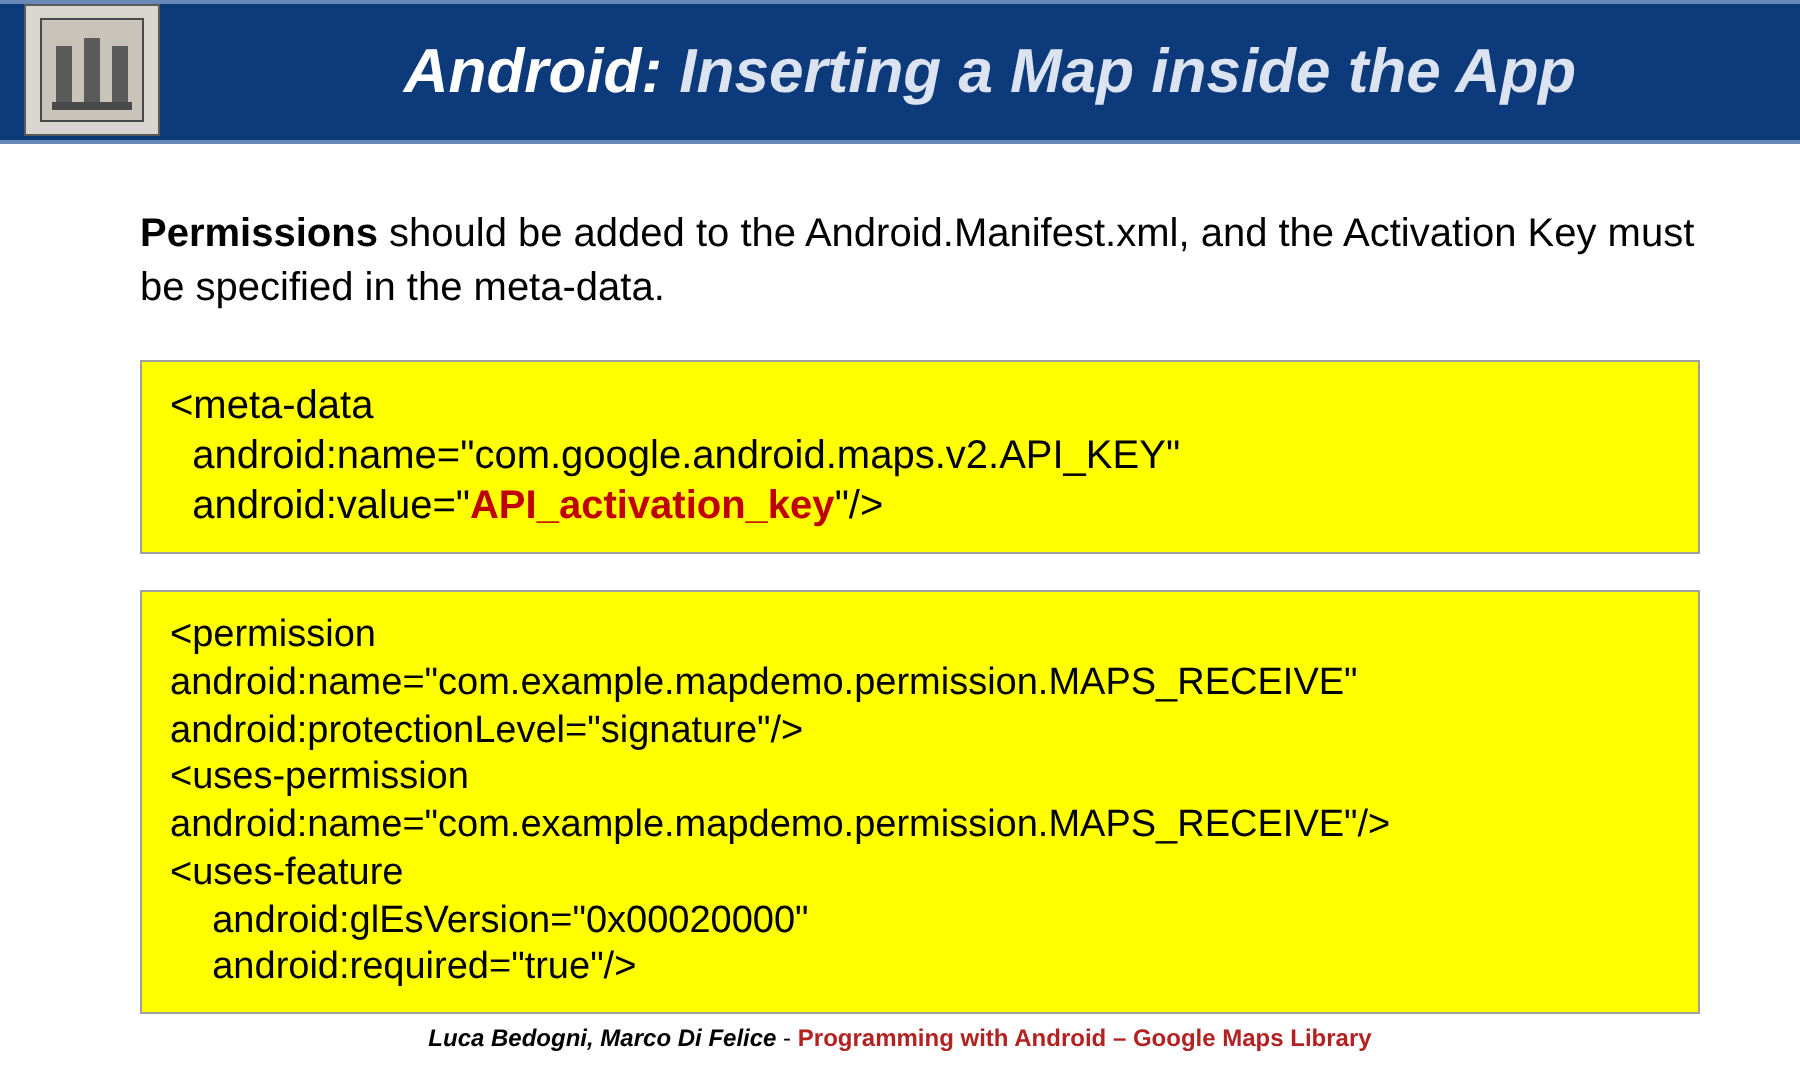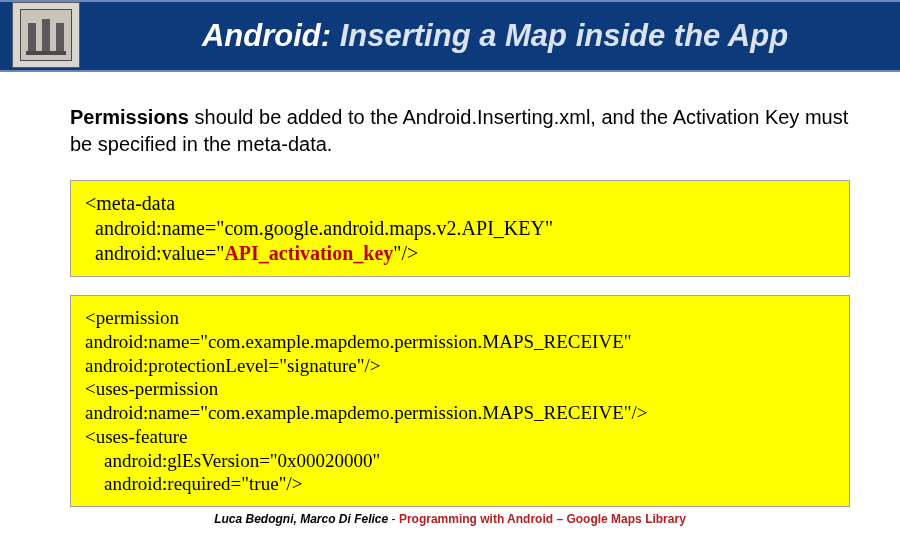--- a/index.html
+++ b/index.html
@@ -64,21 +64,21 @@
     font-size: 20px;
     color: #000;
     line-height: 1.35;
     margin-bottom: 22px;
   }
   .intro .perm { font-weight: bold; }
   .codebox {
     background: #ffff00;
     border: 1px solid #a0a0a0;
     padding: 10px 14px;
-    font-family: Liberation Serif, serif;
+    font-family: Liberation Sans, sans-serif;
     font-size: 20px;
     line-height: 1.25;
     margin-bottom: 18px;
     white-space: pre;
   }
   .codebox.small { font-size: 19px; }
   .kw-red { color: #c00000; font-weight: bold; }
   .footer {
     position: absolute;
     bottom: 14px;
@@ -107,21 +107,21 @@
   </div>
 </div>
 
 <div class="slide-title">
   <span class="t1">Android:</span><span class="t2"> Inserting a Map inside the App</span>
 </div>
 
 <div class="body-wrap">
 
   <p class="intro">
-    <span class="perm">Permissions</span><span> should be added to the Android.Inserting.xml, and the Activation Key must be specified in the meta-data.</span>
+    <span class="perm">Permissions</span><span> should be added to the Android.Manifest.xml, and the Activation Key must be specified in the meta-data.</span>
   </p>
 
   <div class="codebox"><span>&lt;meta-data</span>
 <span>  android:name="com.google.android.maps.v2.API_KEY"</span>
 <span>  android:value="</span><span class="kw-red">API_activation_key</span><span>"/&gt;</span></div>
 
   <div class="codebox small"><span>&lt;permission</span>
 <span>android:name="com.example.mapdemo.permission.MAPS_RECEIVE"</span>
 <span>android:protectionLevel="signature"/&gt;</span>
 <span>&lt;uses-permission</span>

